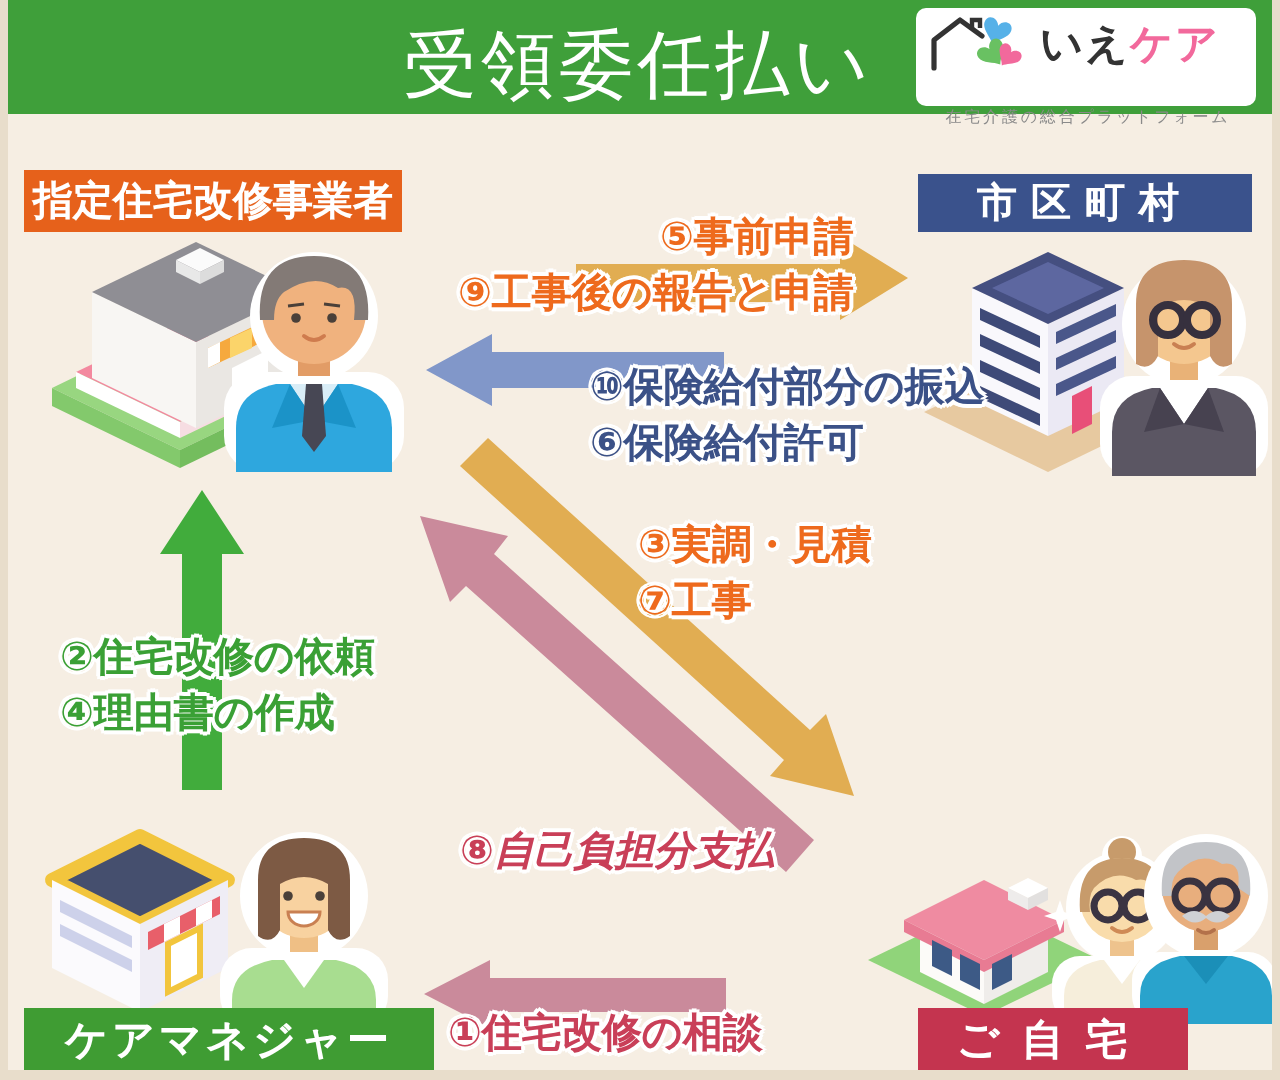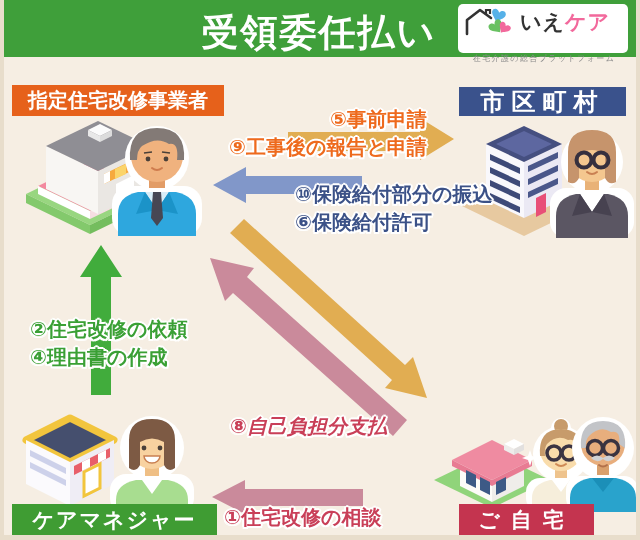--- a/index.html
+++ b/index.html
@@ -13,40 +13,40 @@
     border-bottom: 5px solid var(--frame-border);
     overflow: hidden;
     font-family: "Liberation Sans", "DejaVu Sans", sans-serif;
   }
   .header {
     position: absolute; left:-4px; top:0; width:640px; height:57px;
     background: var(--header-green);
   }
   .page-title {
     position: absolute; left:319px; top:8px; transform: translateX(-50%);
-    color:#fff; font-size:37px; font-weight:bold; letter-spacing:2px; white-space:nowrap;
+    color:#fff; font-size:37px; font-weight:normal; letter-spacing:2px; white-space:nowrap;
   }
   .logo-box {
     position: absolute; right:12px; top:4px; width:170px; height:49px;
     background:#fff; border-radius:5px; padding:3px 4px 16px 6px;
   }
   .logo-top { display:flex; align-items:center; height:30px; }
   .logo-name { font-size:21px; font-weight:bold; letter-spacing:1px; margin-left:4px; white-space:nowrap; }
   .logo-name .black { color: var(--logo-dark); }
   .logo-name .pink  { color: var(--logo-pink); }
   .logo-tagline {
     margin-top:16px; text-align:center; font-size:8px; letter-spacing:1.4px;
     color: var(--logo-gray); white-space:nowrap;
   }
   .entity-label {
     position:absolute; display:flex; align-items:center; justify-content:center;
     color:#fff; font-weight:bold; white-space:nowrap; z-index:30;
   }
-  .lbl-contractor   { left:8px;  top:85px;  width:212px; height:31px; font-size:20px; background:var(--contractor-label); }
-  .lbl-municipality { left:455px;top:87px;  width:167px; height:29px; font-size:24px; letter-spacing:7px; background:var(--municipality-label); }
+  .lbl-contractor   { left:8px;  top:85px;  width:189px; height:31px; font-size:20px; background:var(--contractor-label); }
+  .lbl-municipality { left:455px;top:87px;  width:167px; height:29px; font-size:20px; letter-spacing:7px; background:var(--municipality-label); }
   .lbl-caremanager  { left:8px;  top:504px; width:205px; height:31px; font-size:21px; letter-spacing:2px; background:var(--care-manager-label); }
   .lbl-home         { left:455px;top:504px; width:135px; height:31px; font-size:21px; letter-spacing:11px; background:var(--home-label); }
   .flow-label {
     position:absolute; font-weight:bold; font-size:20px; line-height:28px; white-space:nowrap; z-index:40;
     text-shadow: 2px 0 0 #fff, -2px 0 0 #fff, 0 2px 0 #fff, 0 -2px 0 #fff,
                  1.5px 1.5px 0 #fff, -1.5px 1.5px 0 #fff, 1.5px -1.5px 0 #fff, -1.5px -1.5px 0 #fff;
   }
   .fl-orange  { color: var(--text-orange); }
   .fl-navy    { color: var(--text-navy); }
   .fl-green   { color: var(--text-green); }
@@ -237,20 +237,24 @@
   <div class="entity-label lbl-home">ご自宅</div>
 
   <div class="flow-label fl-orange" style="left:225px; top:105px;text-align:right;">
     <div>⑤事前申請</div>
     <div>⑨工事後の報告と申請</div>
   </div>
   <div class="flow-label fl-navy" style="left:291px; top:180px;">
     <div>⑩保険給付部分の振込</div>
     <div>⑥保険給付許可</div>
   </div>
+  <div class="flow-label fl-orange" style="left:315px; top:259px;">
+    <div>③実調・見積</div>
+    <div>⑦工事</div>
+  </div>
   <div class="flow-label fl-green" style="left:26px; top:315px;">
     <div>②住宅改修の依頼</div>
     <div>④理由書の作成</div>
   </div>
   <div class="flow-label fl-crimson" style="left:226px; top:412px;font-style:italic;">⑧自己負担分支払</div>
   <div class="flow-label fl-crimson" style="left:220px; top:503px;">①住宅改修の相談</div>
 
 </div>
 
 </body></html>

